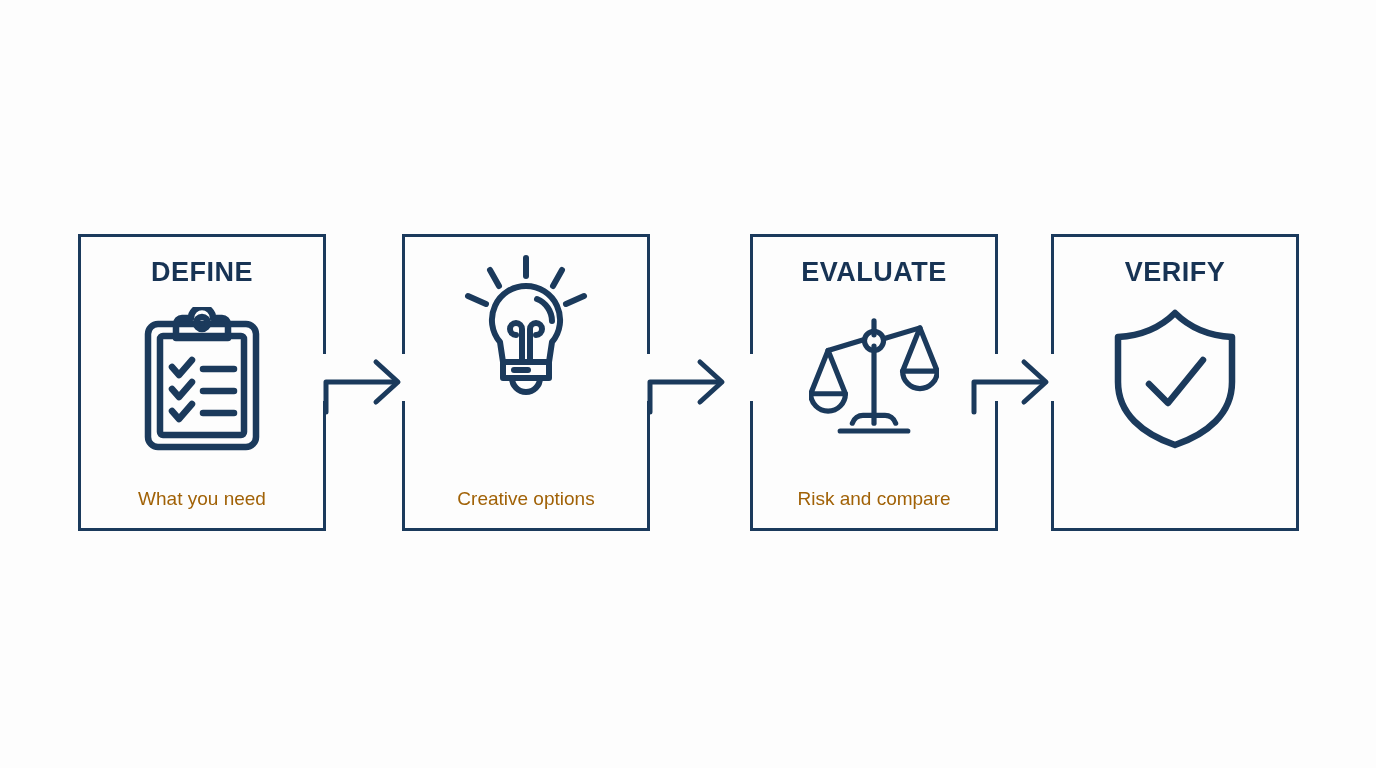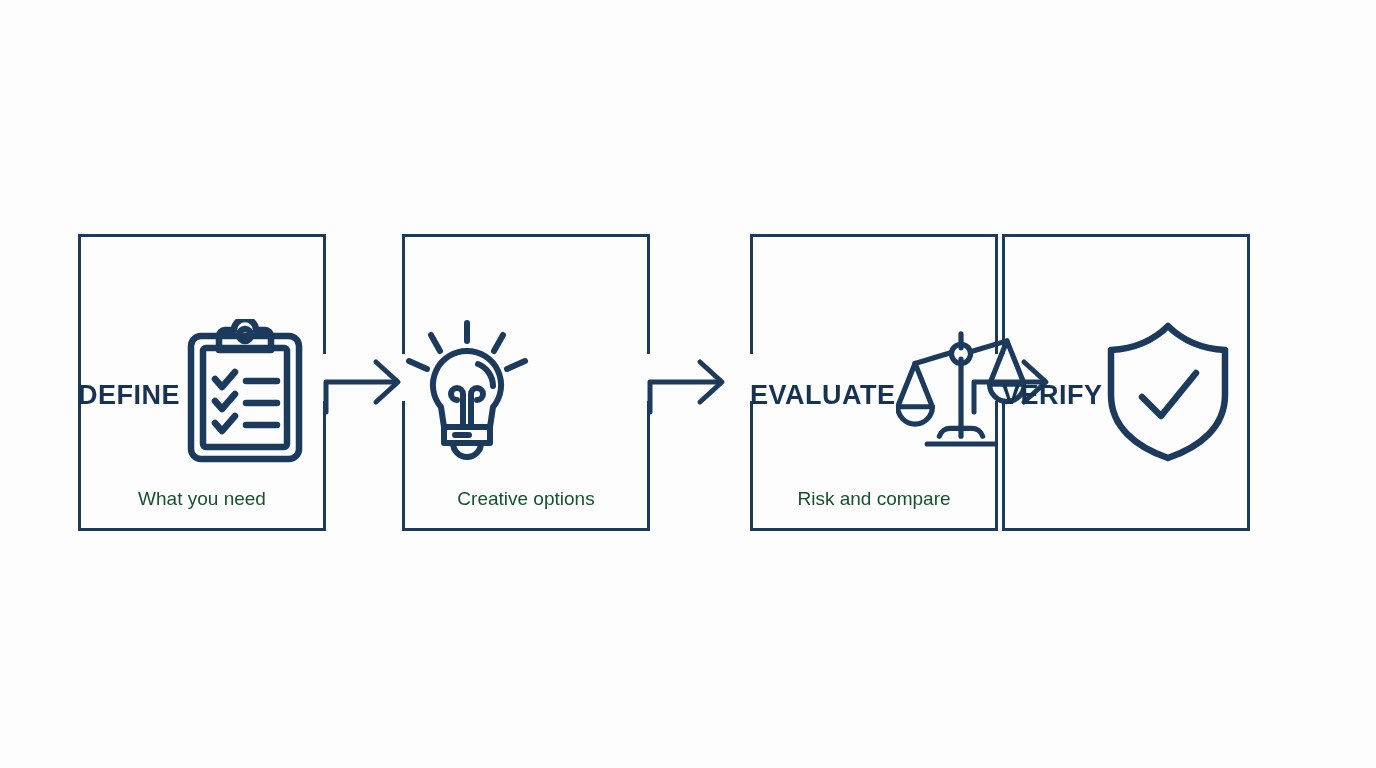--- a/index.html
+++ b/index.html
@@ -18,20 +18,21 @@
     width: 1376px;
     height: 768px;
   }
   .step-card {
     position: absolute;
     top: 234px;
     width: 248px;
     height: 297px;
     box-sizing: border-box;
     display: flex;
+    flex-direction: column;
     align-items: center;
   }
   
   .card-border-top,
   .card-border-bottom {
     position: absolute;
     left: 0;
     width: 100%;
     height: 3px;
     background: #1b3a5c;
@@ -78,21 +79,21 @@
   .step-icon svg {
     display: block;
   }
   .step-subtitle {
     position: absolute;
     bottom: 23px;
     left: 0;
     width: 100%;
     text-align: center;
     font-size: 19px;
-    color: #14532d;
+    color: #a16207;
     line-height: 1;
     white-space: nowrap;
   }
   .flow-arrow {
     position: absolute;
     top: 349px;
     width: 96px;
     height: 66px;
   }
 </style>
@@ -201,21 +202,21 @@
     <div class="step-subtitle">Risk and compare</div>
   </div>
 
   <div class="flow-arrow" style="left:962px;">
     <svg width="96" height="66" viewBox="0 0 96 66" fill="none" stroke="#1b3a5c" stroke-width="5" stroke-linecap="round" stroke-linejoin="round">
       <path d="M12 63 L12 33 L82 33"></path>
       <path d="M62 13 L84 33 L62 53"></path>
     </svg>
   </div>
 
-  <div class="step-card edge-end" style="left:1002px;">
+  <div class="step-card edge-end" style="left:1051px;">
     <div class="card-border-top"></div>
     <div class="card-border-bottom"></div>
     <div class="card-border-left-upper"></div>
     <div class="card-border-left-lower"></div>
     <div class="card-border-right-upper"></div>
     <div class="card-border-right-lower"></div>
 
     <div class="step-title">VERIFY</div>
 
     <div class="step-icon">

